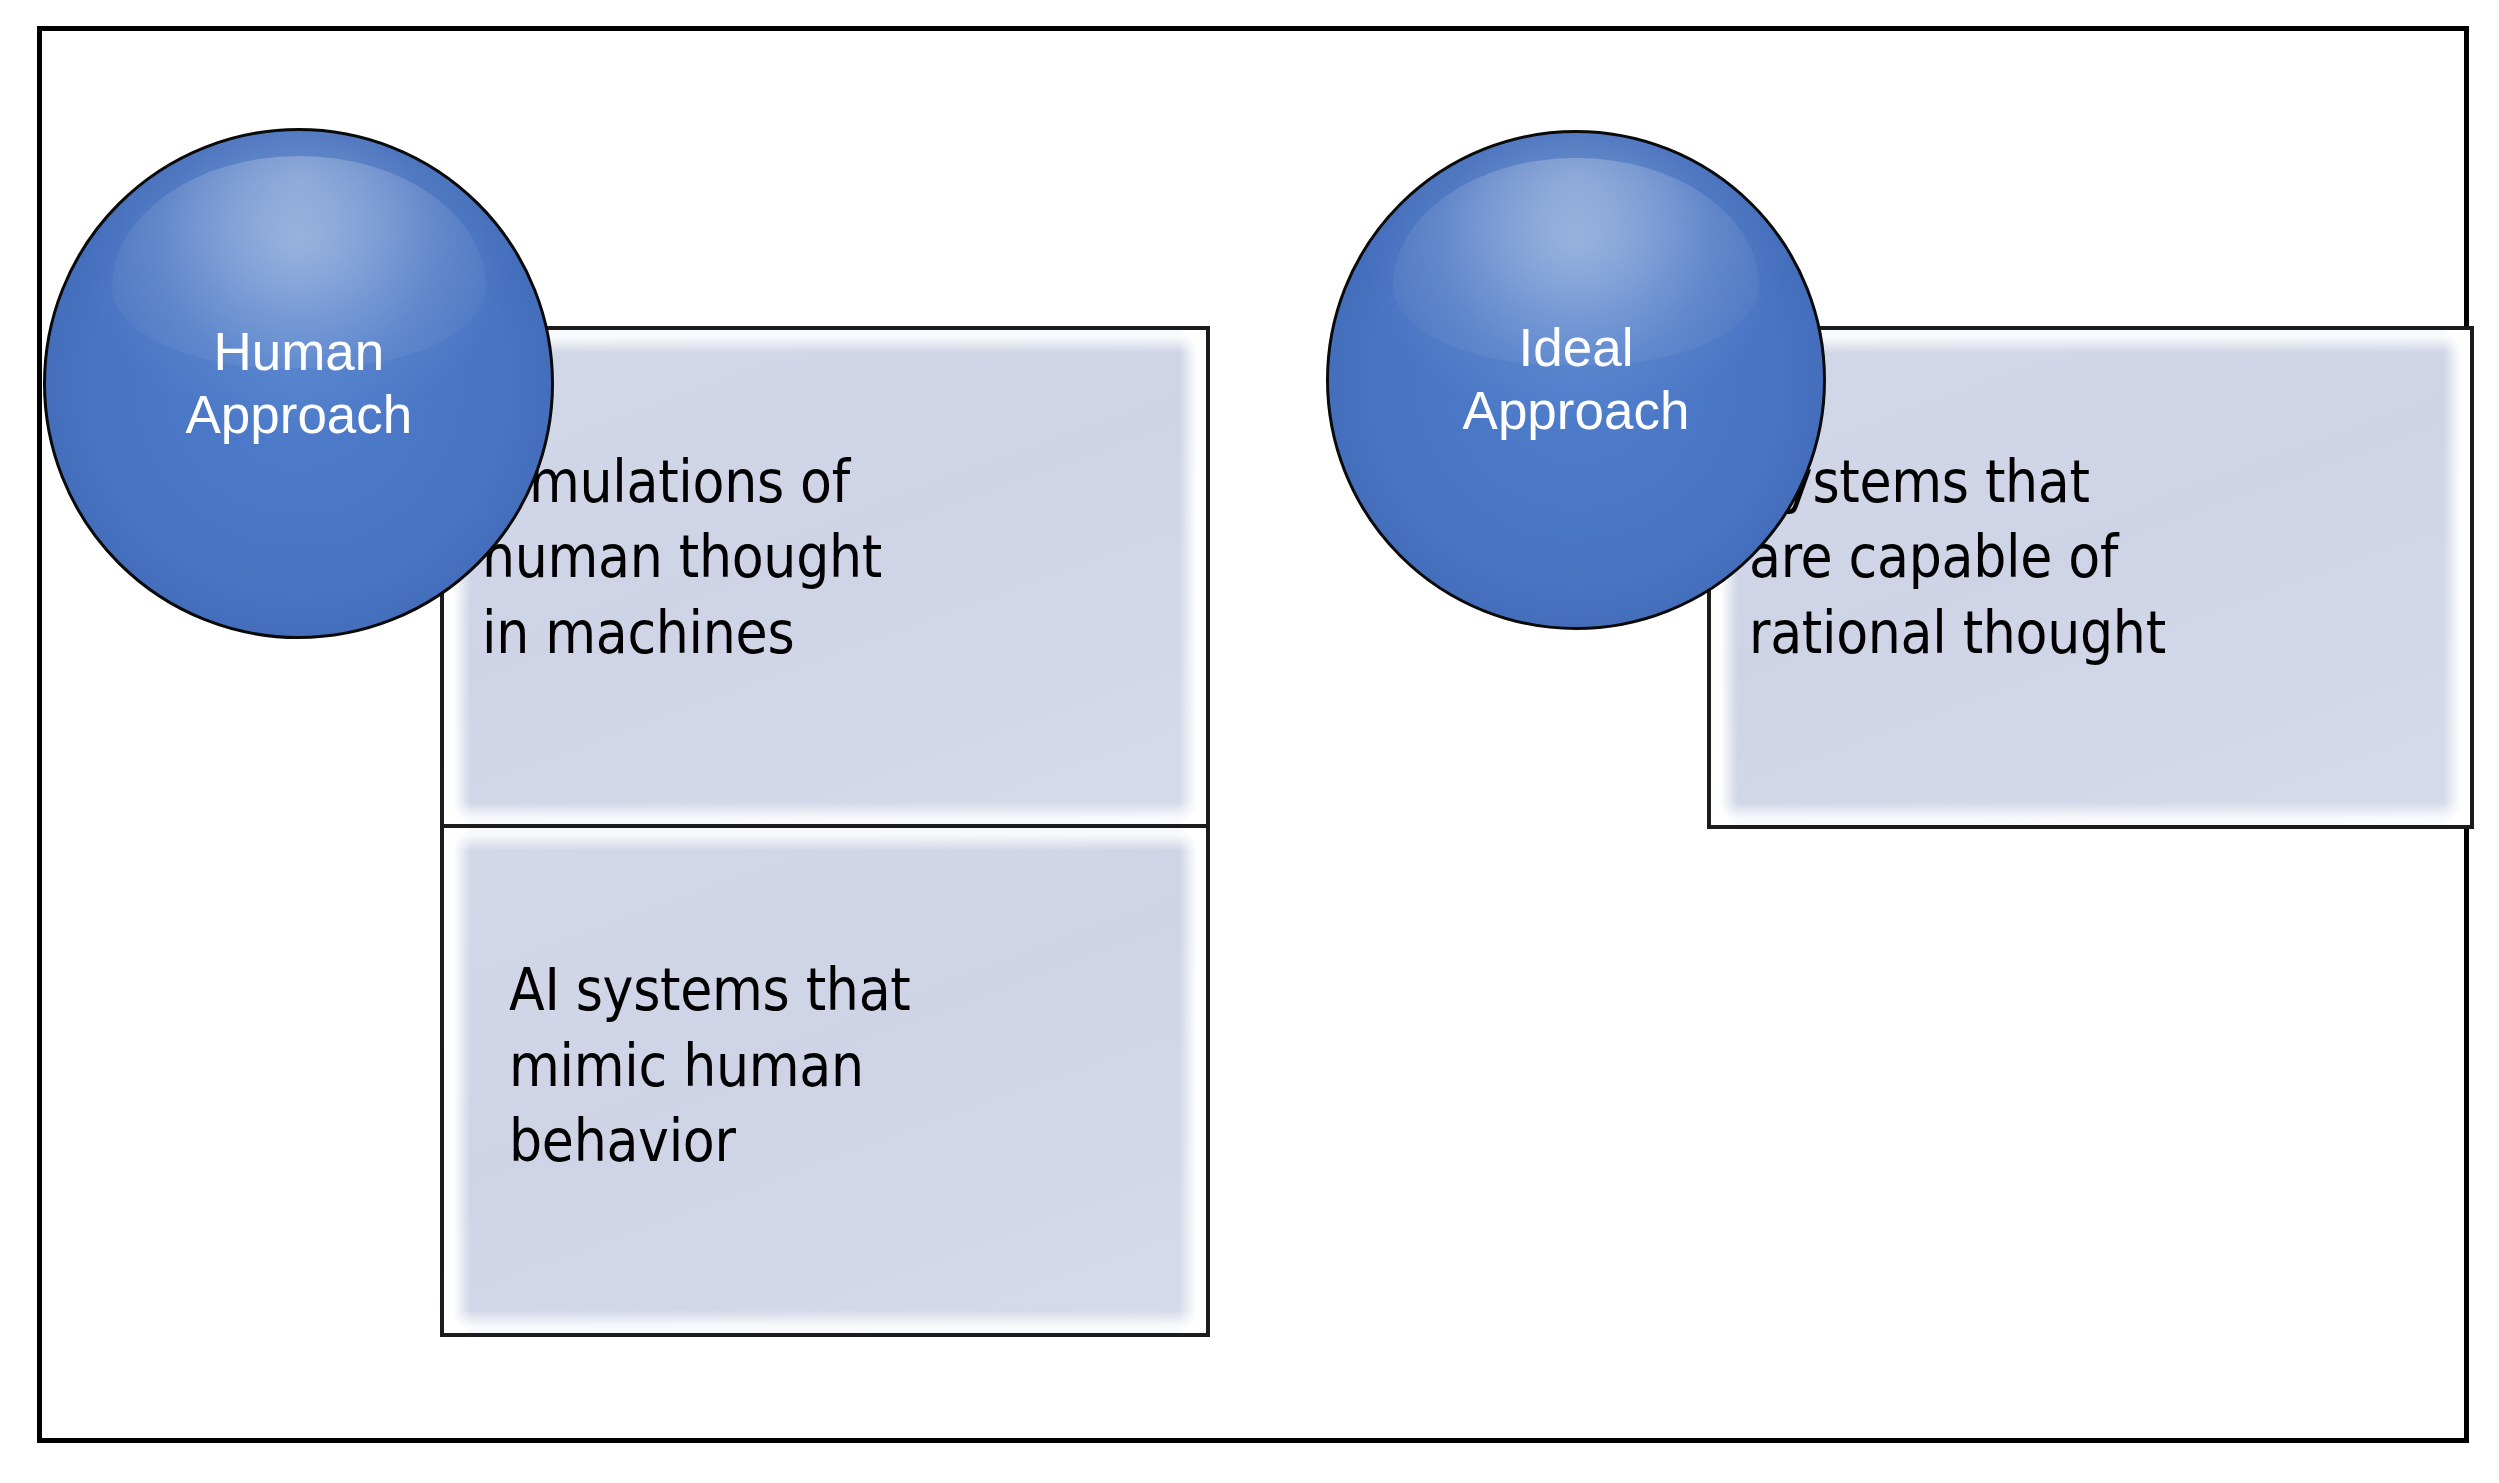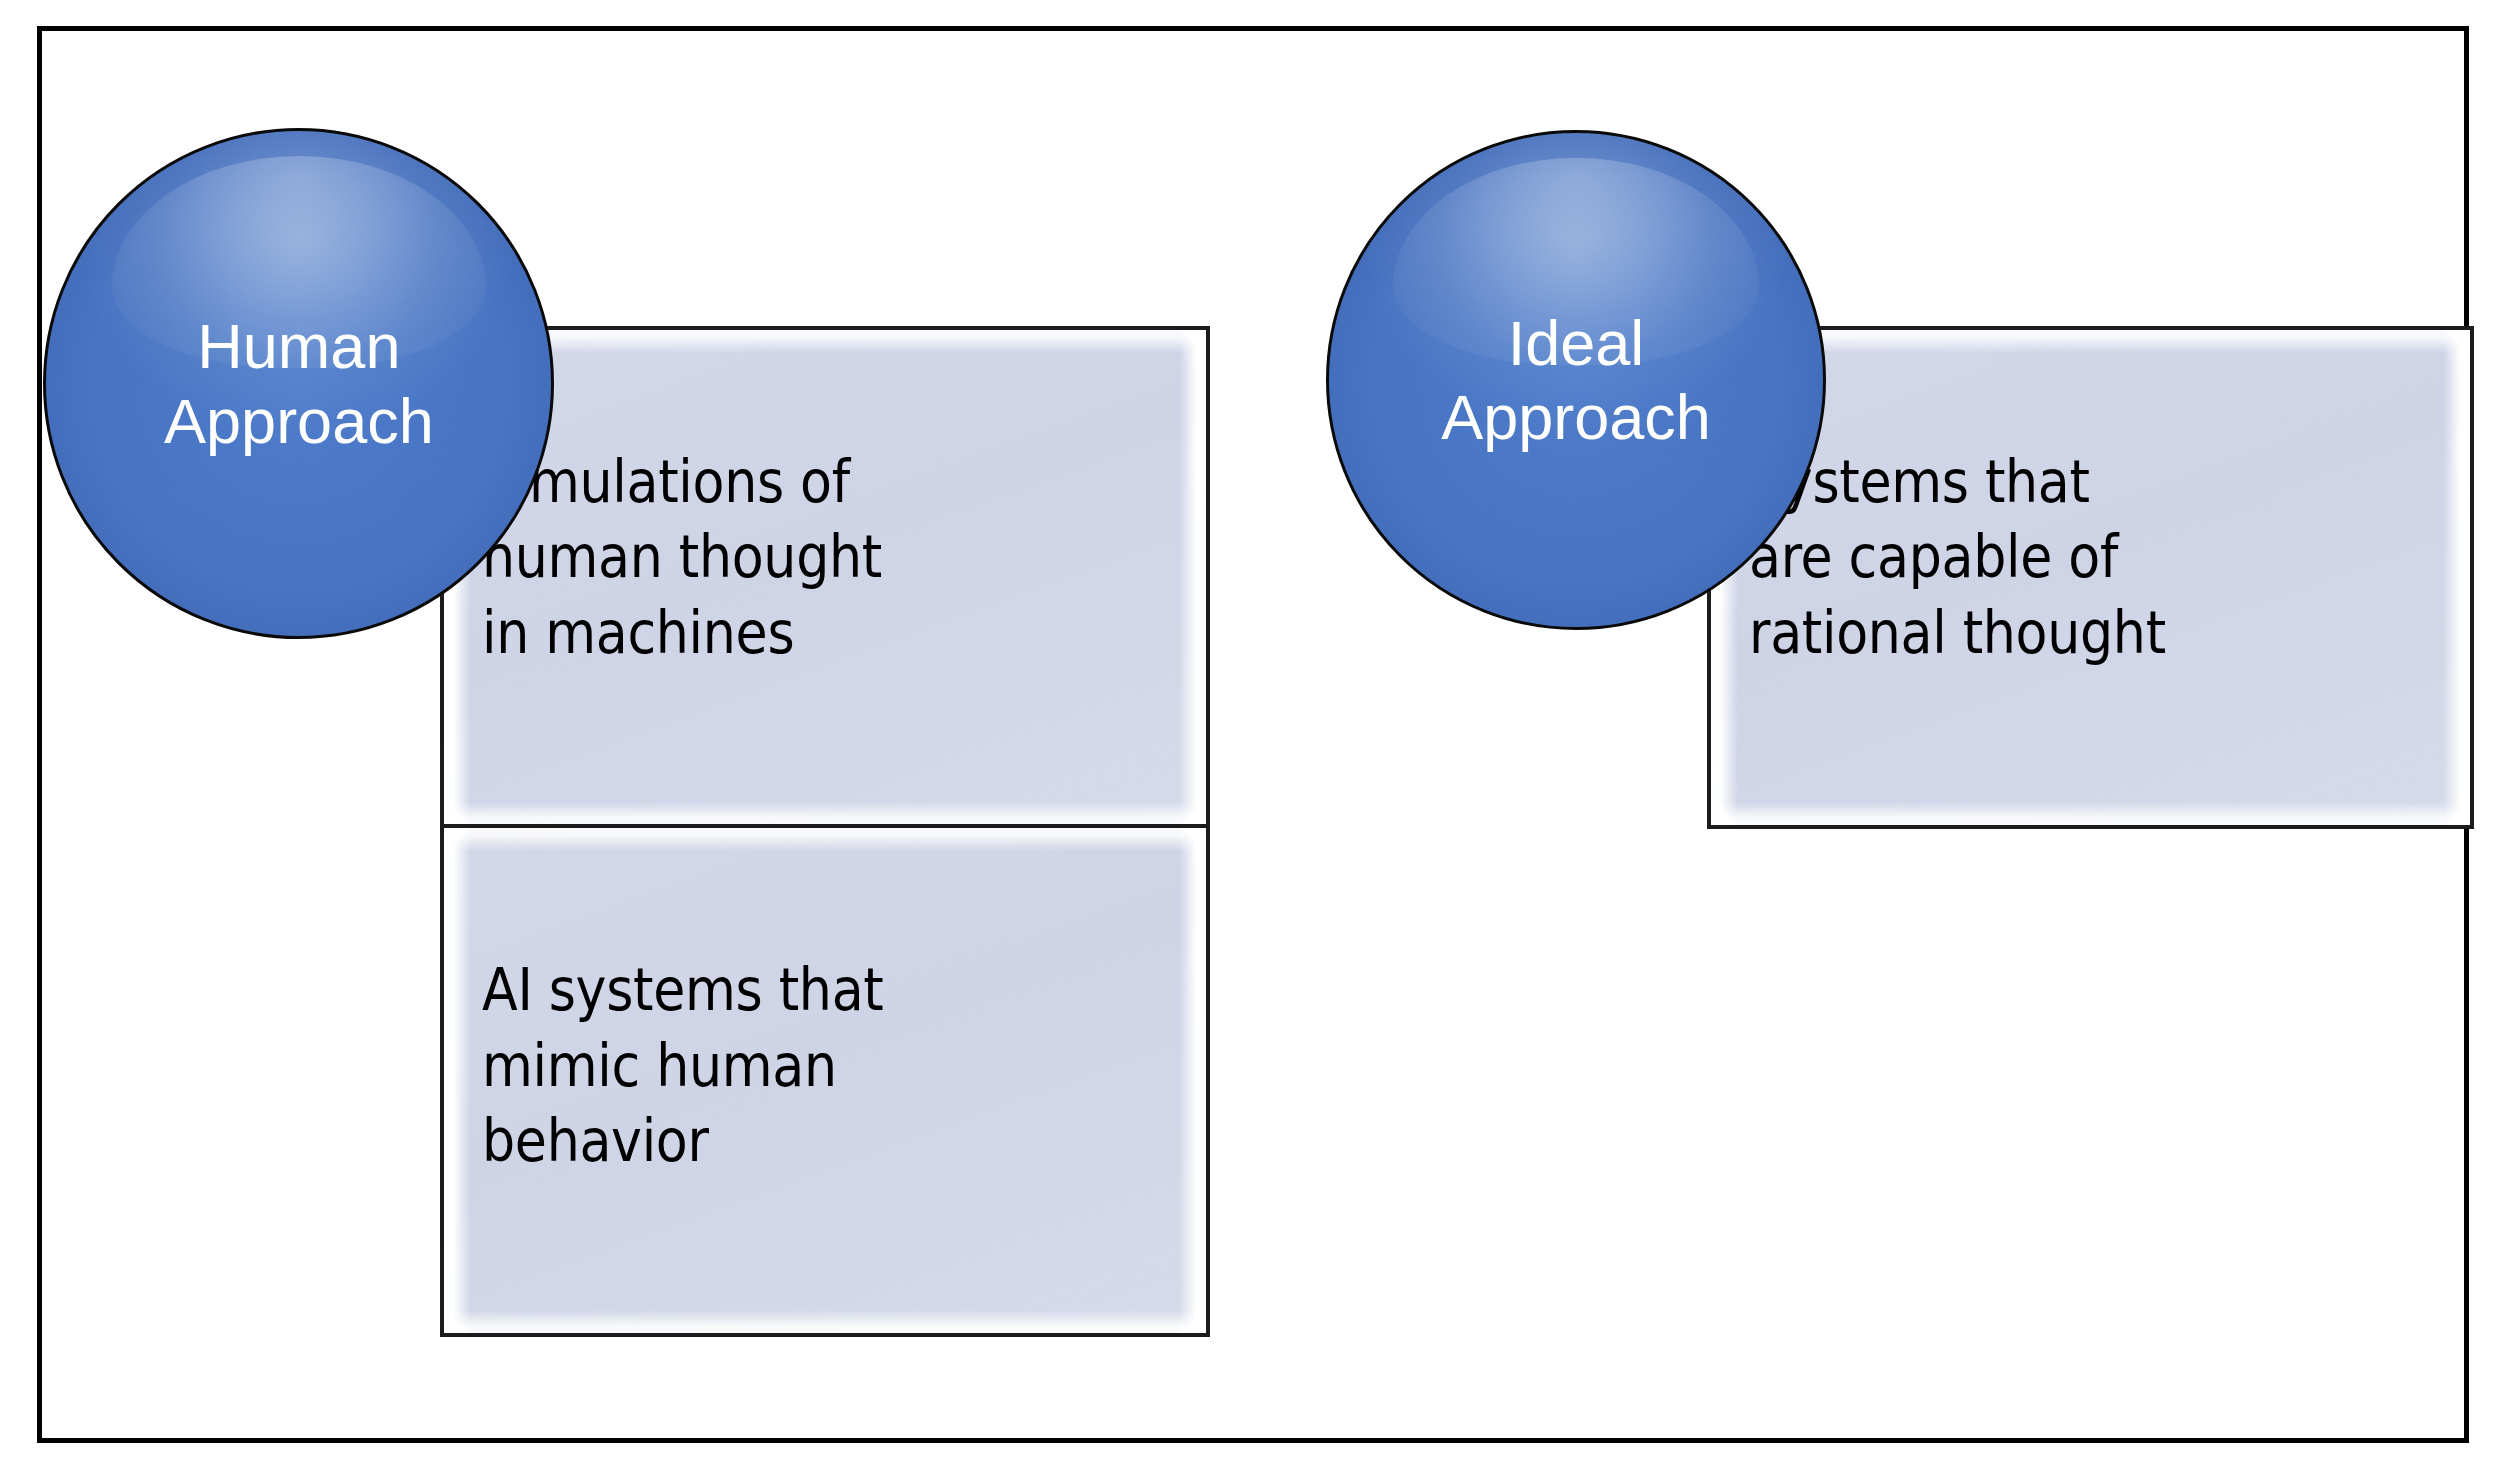--- a/index.html
+++ b/index.html
@@ -140,21 +140,21 @@
     height: 42%;
     border-radius: 50% 50% 46% 46% / 62% 62% 38% 38%;
     background: radial-gradient(ellipse at 50% 12%, rgba(255,255,255,0.26) 0%, rgba(255,255,255,0.10) 52%, rgba(255,255,255,0) 100%);
     pointer-events: none;
   }
 
   .circle .clabel {
     position: relative;
     z-index: 4;
     color: #ffffff;
-    font-size: 63px;
+    font-size: 53px;
     line-height: 1.18;
     text-align: center;
     white-space: pre-line;
     font-family: "Liberation Sans", sans-serif;
     letter-spacing: 0px;
   }
 </style>
 </head>
 <body>
 
@@ -164,21 +164,21 @@
 
     <div class="boxstack" style="left:398px; top:295px; width:770px;">
 
       <div class="tbox" style="width:770px; height:503px;">
         <div class="txt" style="top:115px;">Simulations of
 human thought
 in machines</div>
       </div>
 
       <div class="tbox" style="width:770px; height:513px; margin-top:-4.7px;">
-        <div class="txt" style="top:125px;">AI systems that
+        <div class="txt" style="top:125px;margin-left:27px;">AI systems that
 mimic human
 behavior</div>
       </div>
 
     </div>
 
     <div class="circle" style="left:1.4px; top:97px; width:511px; height:511px;">
       <div class="clabel">Human
 Approach</div>
     </div>

